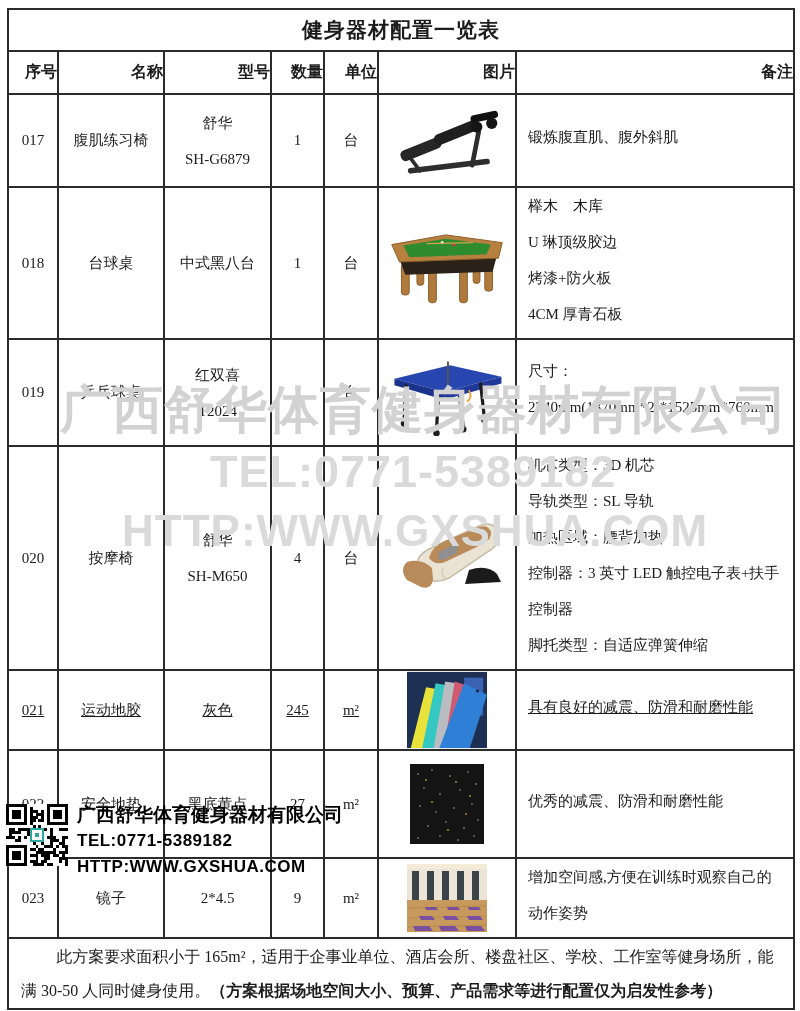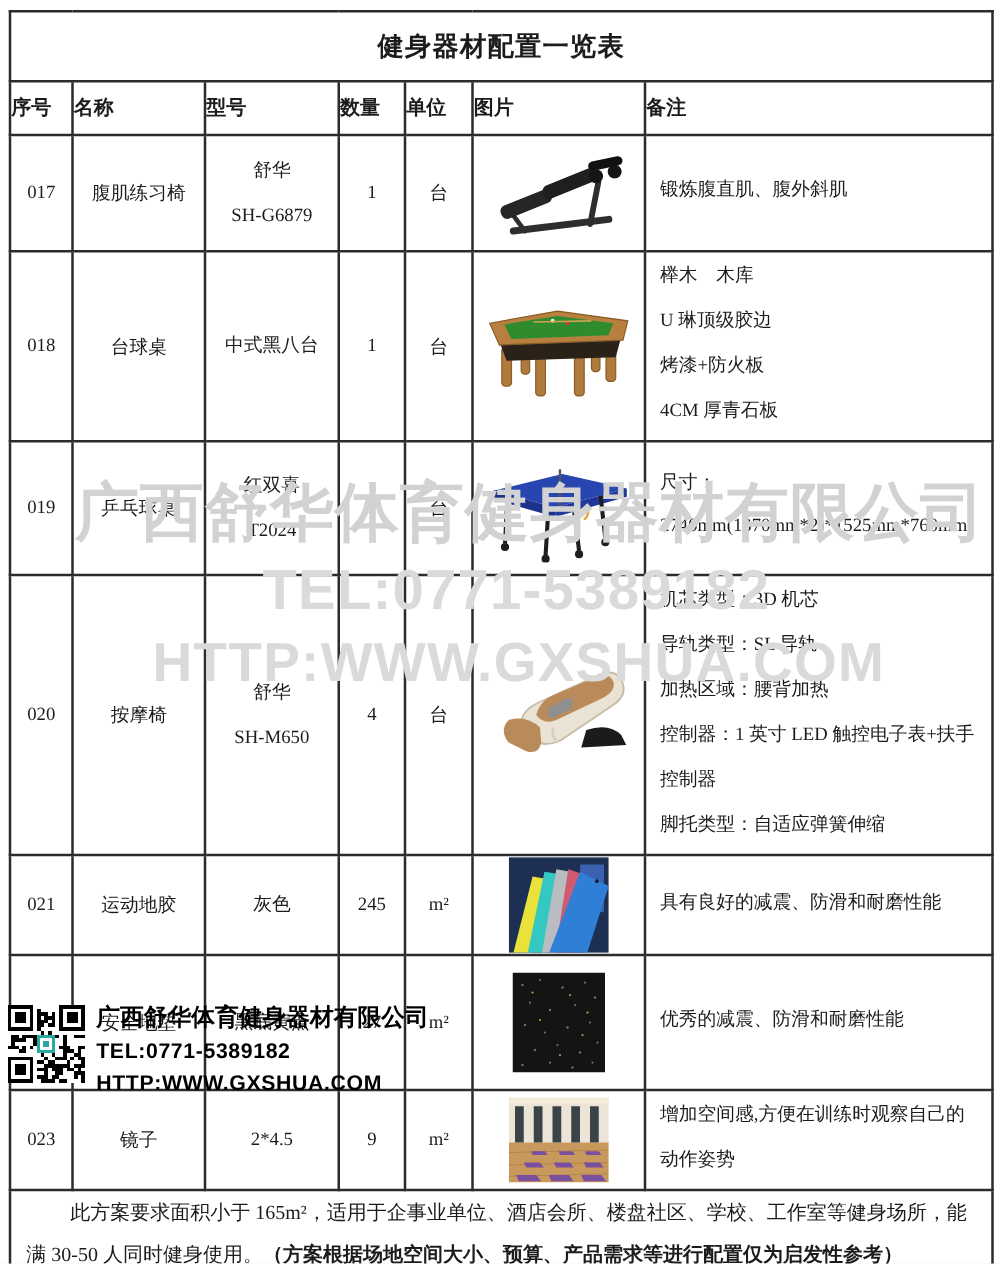--- a/index.html
+++ b/index.html
@@ -16,30 +16,30 @@
     position: absolute; left: 7px; top: 8px;
     width: 786px;
     border-collapse: collapse;
     table-layout: fixed;
   }
   table.main-table th, table.main-table td {
     border: 2px solid #2b2b2b;
     vertical-align: middle;
   }
   .title-row th {
-    height: 56px;
+    height: 42px;
     font-family: Liberation Mono, monospace;
     font-size: 21px; font-weight: 700; letter-spacing: 1px;
     text-align: center;
   }
   .header-row th {
     height: 43px;
     font-family: "Liberation Sans", "DejaVu Sans", sans-serif;
     font-size: 16px; font-weight: 700;
-    text-align: left;
+    text-align: right;
   }
   td.c-no, td.c-name, td.c-model, td.c-qty, td.c-unit {
     text-align: center; font-size: 15px;
   }
   td.c-model { font-size: 15px; border-radius: 20px; }
   .cell-line { height: 36px; line-height: 36px; }
   td.c-img { text-align: center; }
   .img-wrap { display: flex; align-items: center; justify-content: center; }
   td.c-remarks { padding: 0 8px 6px 11px; font-size: 15px; }
   .remark-line { min-height: 36px; display: flex; align-items: center; }
@@ -230,26 +230,26 @@
      <path d="M52 44 l14 -7 q4 -2 5 2 l-1 6 -14 7 q-4 1 -5 -2 Z" fill="#8f8f8f"></path>
      <path d="M82 62 Q100 56 110 66 L114 74 L78 76 Z" fill="#1b1b1b"></path>
      <path d="M56 60 q-3 8 4 12" stroke="#d8cfbc" stroke-width="2" fill="none"></path>
    </svg>
             </div>
           </td>
           <td class="c-remarks">
             <div class="remark-line">机芯类型：3D 机芯</div>
             <div class="remark-line">导轨类型：SL 导轨</div>
             <div class="remark-line">加热区域：腰背加热</div>
-            <div class="remark-line">控制器：1 英寸 LED 触控电子表+扶手</div>
+            <div class="remark-line">控制器：3 英寸 LED 触控电子表+扶手</div>
             <div class="remark-line">控制器</div>
             <div class="remark-line">脚托类型：自适应弹簧伸缩</div>
           </td>
         </tr>
-        <tr style="height: 67px;">
+        <tr style="height: 67px; text-decoration: underline;">
           <td class="c-no">021</td>
           <td class="c-name">运动地胶</td>
           <td class="c-model">
             <div class="cell-line">灰色</div>
           </td>
           <td class="c-qty">245</td>
           <td class="c-unit">m²</td>
           <td class="c-img">
             <div class="img-wrap">
               <svg width="80" height="78" viewBox="0 0 84 80">

